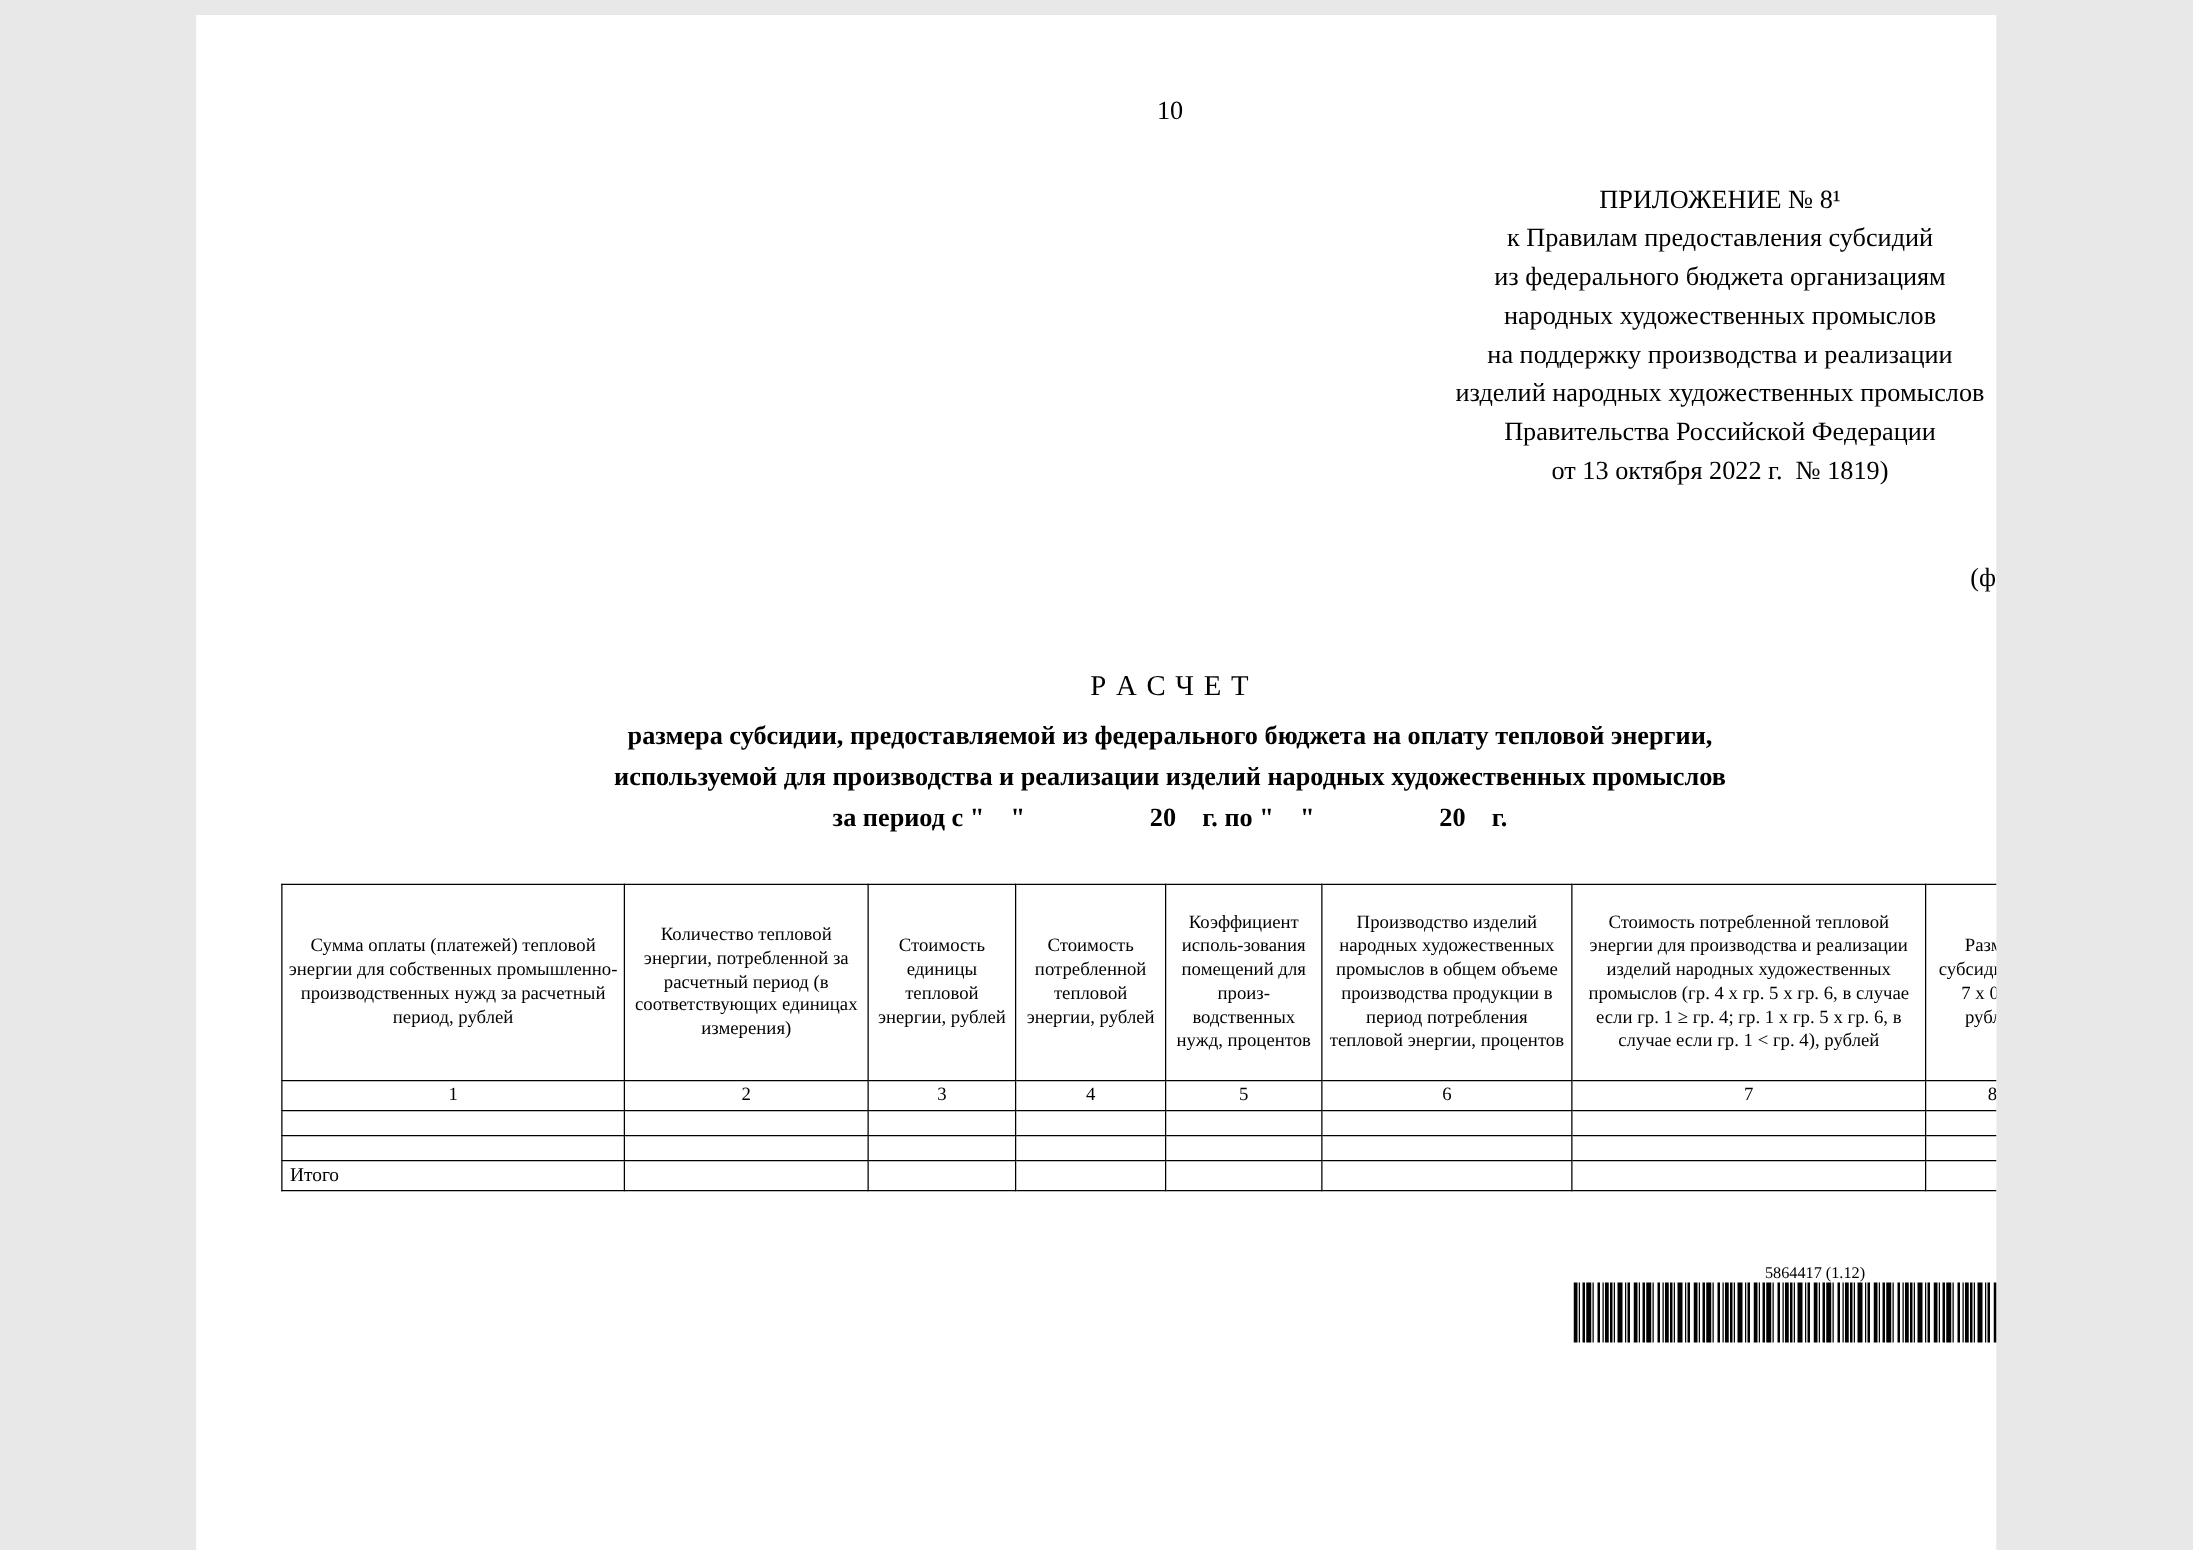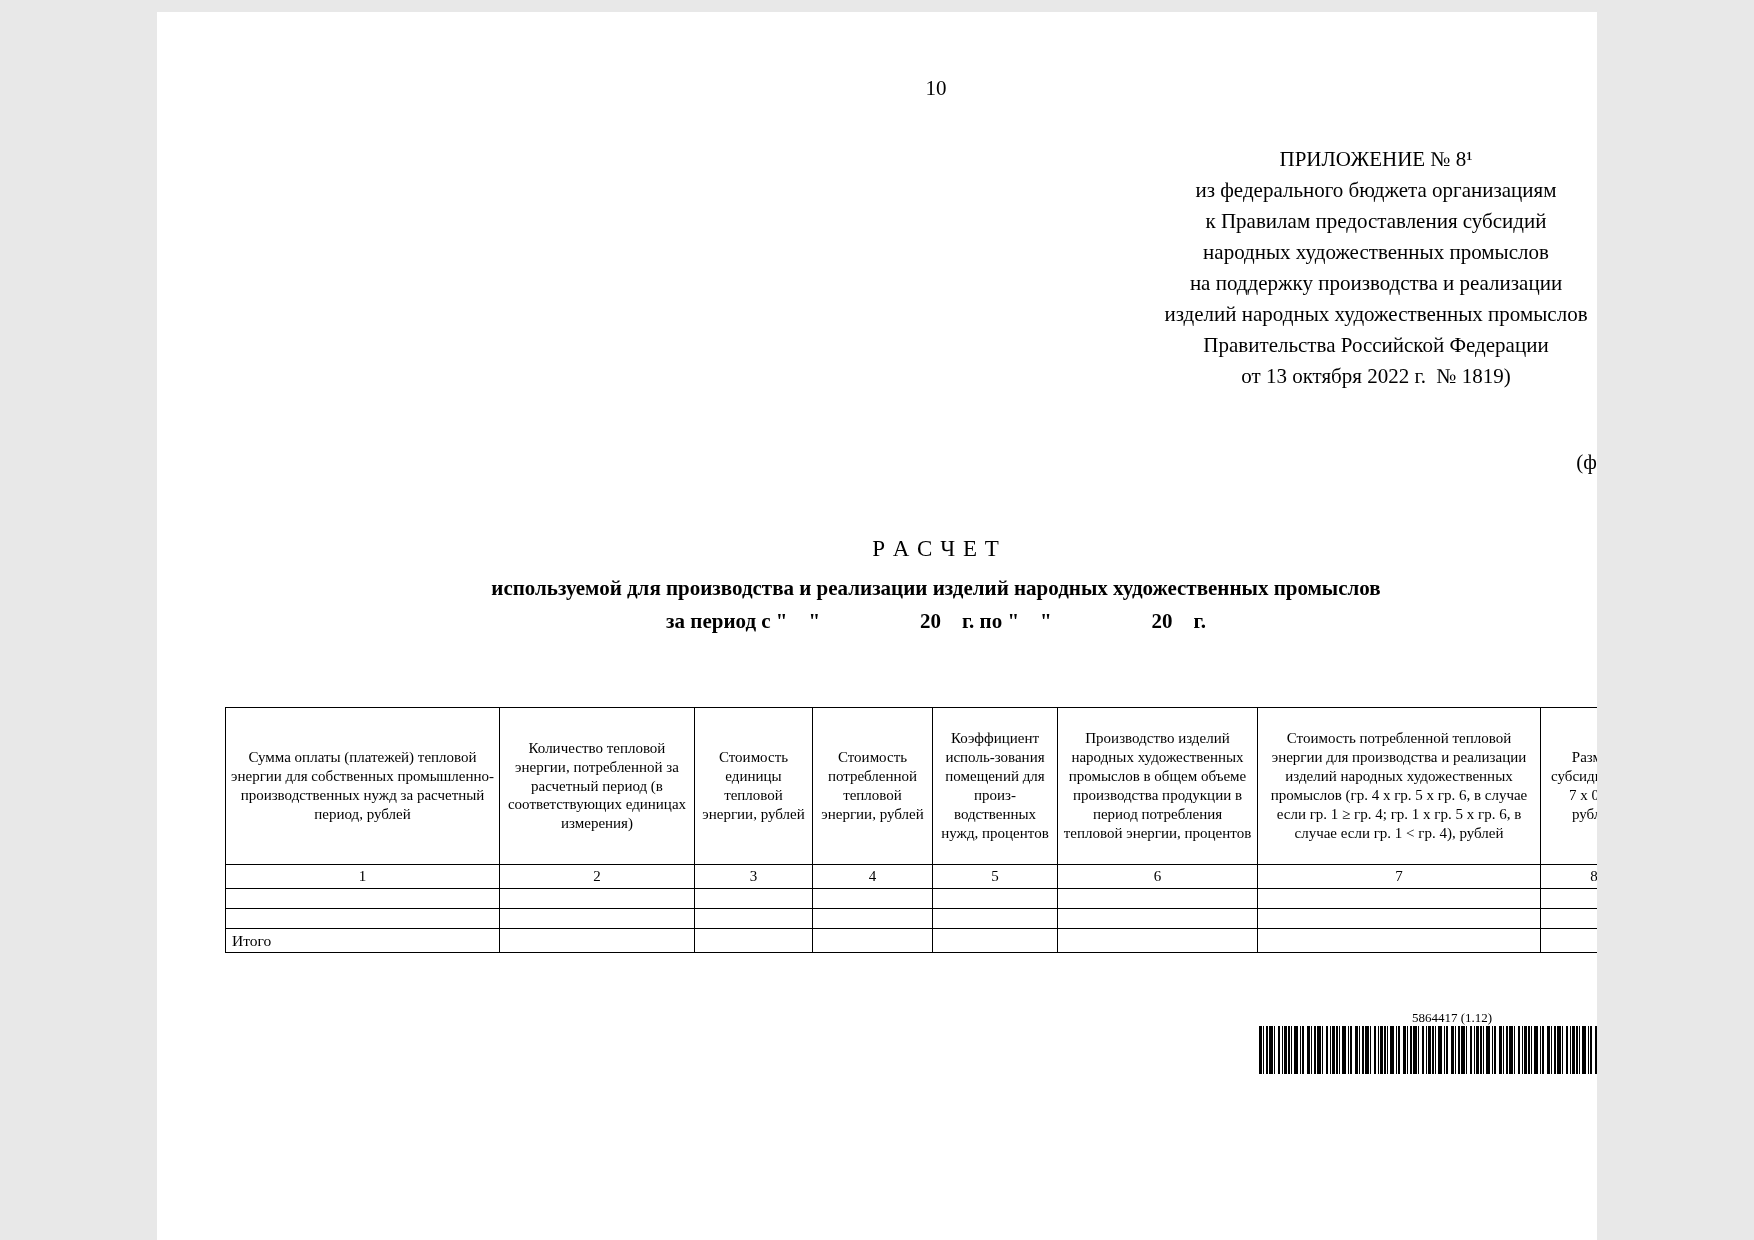--- a/index.html
+++ b/index.html
@@ -39,34 +39,35 @@
 </head>
 <body>
 
 <div class="page">
   <div class="content">
 
     <div class="page-number">10</div>
 
     <div class="appendix">
       <div class="appendix-line">ПРИЛОЖЕНИЕ № 8¹</div>
+      <div class="appendix-line">к Правилам предоставления субсидий</div>
       <div class="appendix-line">из федерального бюджета организациям</div>
-      <div class="appendix-line">к Правилам предоставления субсидий</div>
       <div class="appendix-line">народных художественных промыслов</div>
       <div class="appendix-line">на поддержку производства и реализации</div>
       <div class="appendix-line">изделий народных художественных промыслов</div>
       <div class="appendix-line">Правительства Российской Федерации</div>
       <div class="appendix-line">от 13 октября 2022 г.  № 1819)</div>
     </div>
 
     <div class="forma">(форма)</div>
 
     <div class="doc-title">Р А С Ч Е Т</div>
 
     <div class="doc-subtitle">
+      <div>размера субсидии, предоставляемой из федерального бюджета на оплату тепловой энергии,</div>
       <div>используемой для производства и реализации изделий народных художественных промыслов</div>
       <div>за период с "    "                   20    г. по "    "                   20    г.</div>
     </div>
 
     <table class="calc">
       <colgroup>
         <col style="width:274px">
           <col style="width:195px">
           <col style="width:118px">
           <col style="width:120px">

